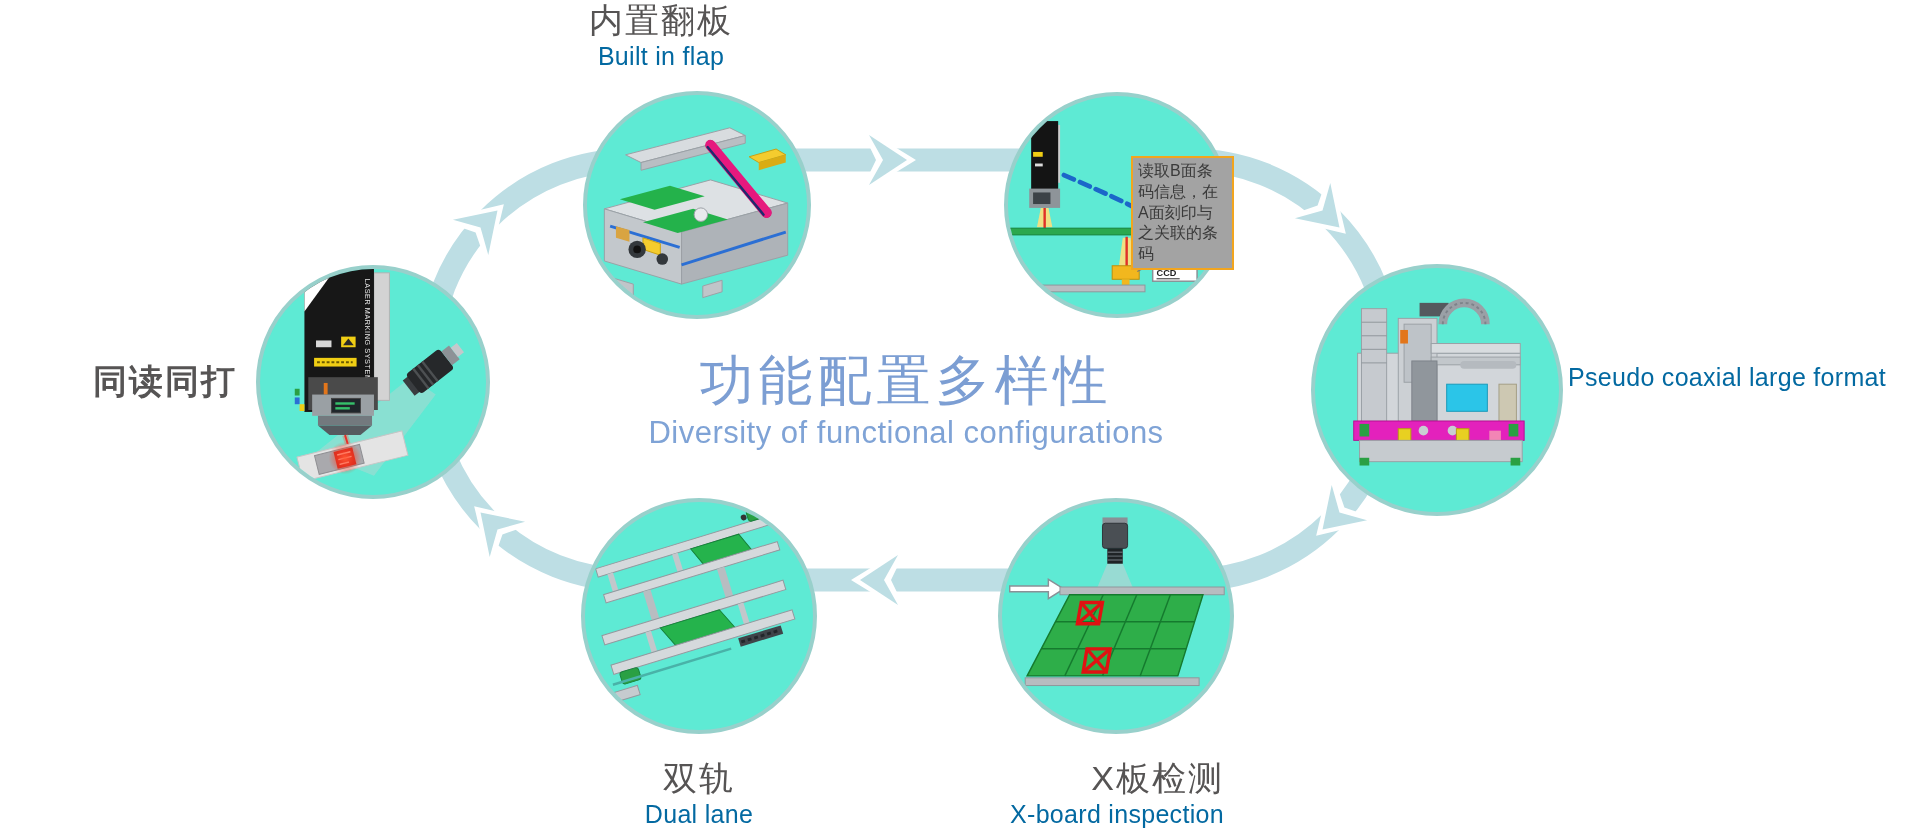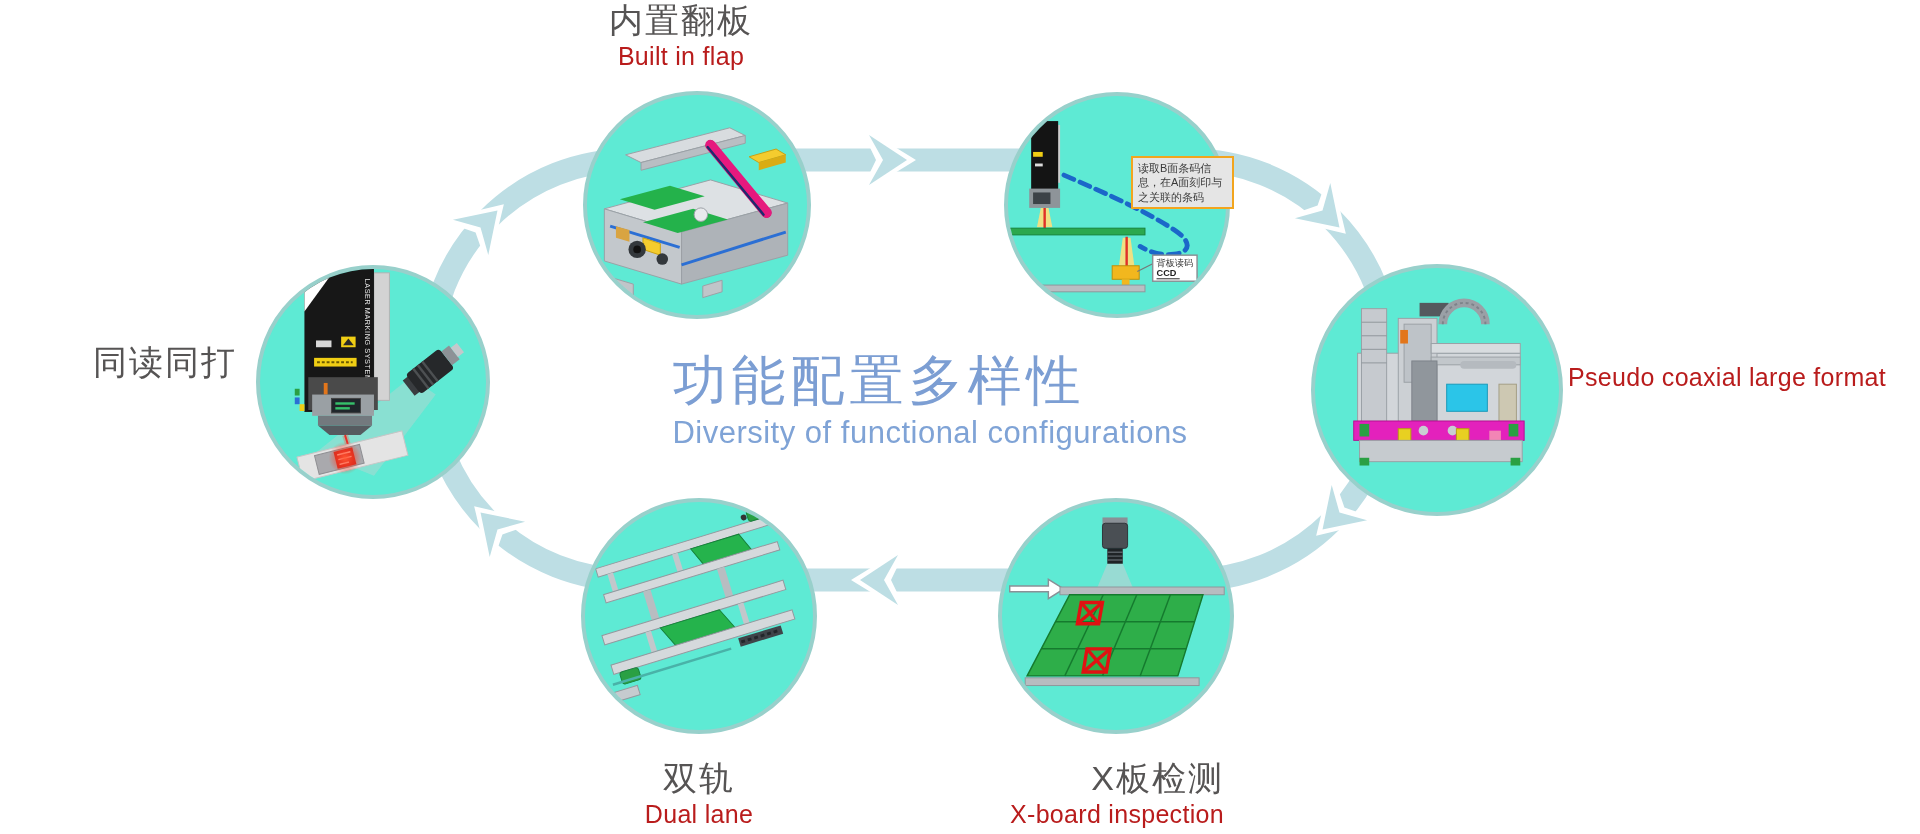--- a/index.html
+++ b/index.html
@@ -8,32 +8,32 @@
   
   .ring-svg{position:absolute;left:0;top:0;z-index:1;}
   
   .circle{position:absolute;background:#5eead4;border:4px solid #98D0CB;border-radius:50%;
           overflow:hidden;box-sizing:border-box;z-index:2;}
   .circle svg{display:block;width:100%;height:100%;}
   
   .node-label{position:absolute;z-index:4;color:#565454;text-align:center;}
   .node-label.centered{transform:translateX(-50%);}
   .node-label .zh{font-size:34px;letter-spacing:2px;line-height:1.08;white-space:nowrap;}
-  .node-label .en{font-size:25px;color:#b91c1c;letter-spacing:.3px;line-height:1.12;margin-top:3px;white-space:nowrap;}
+  .node-label .en{font-size:25px;color:#0369a1;letter-spacing:.3px;line-height:1.12;margin-top:3px;white-space:nowrap;}
   .node-label.align-right{text-align:right;}
   .node-label.align-left{text-align:left;}
   
   .center-title{position:absolute;left:906px;top:352px;transform:translateX(-50%);
-                z-index:4;margin-left:24px;}
+                text-align:center;z-index:4;}
   .center-title .zh{font-size:54px;letter-spacing:5px;color:#7C9ED3;line-height:1.05;white-space:nowrap;}
   .center-title .en{font-size:31px;color:#7FA3D6;margin-top:6px;letter-spacing:.5px;white-space:nowrap;}
   
   .note-box{position:absolute;left:1131px;top:156px;width:103px;box-sizing:border-box;
-            background:#e5e5e5;border:2px solid #F2A51E;padding:3px 5px;
-            font-size:11px;line-height:1.3;color:#3a3a3a;z-index:5;}
+            background:#a3a3a3;border:2px solid #F2A51E;padding:3px 5px;
+            font-size:16px;line-height:1.3;color:#3a3a3a;z-index:5;}
 </style>
 </head>
 <body>
 
 <div class="canvas">
 
   <svg class="ring-svg" width="1920" height="834" viewBox="0 0 1920 834">
     <rect x="430" y="160" width="960" height="420" rx="200" ry="200" fill="none" stroke="#BDDEE4" stroke-width="23"></rect>
     <g transform="translate(489,219) rotate(-45)">
       <polygon points="-36,-35 21,0 -36,35 -19,0" fill="#ffffff"></polygon>
@@ -300,33 +300,33 @@
         <line x1="152" y1="156.5" x2="194" y2="156.5" stroke="#22262a" stroke-width="3" stroke-dasharray="4 3"></line>
         <rect x="2" y="168" width="34" height="10" fill="#c6cbcf" stroke="#93999e"></rect>
       </g>
     </svg>
   </div>
 
   <div class="note-box">
     <span>读取B面条码信息，在A面刻印与之关联的条码</span>
   </div>
 
-  <div class="node-label centered" style="left:681px;top:2px;">
+  <div class="node-label centered" style="left:661px;top:2px;">
     <div class="zh">内置翻板</div>
     <div class="en">Built in flap</div>
   </div>
 
   <div class="node-label centered" style="left:1121px;top:2px;">
   </div>
 
   <div class="node-label align-left" style="left:1568px;top:360px;">
     <div class="en">Pseudo coaxial large format</div>
   </div>
 
-  <div class="node-label align-right" style="left:2px;top:344px;width:235px;">
+  <div class="node-label align-right" style="left:2px;top:363px;width:235px;font-weight:bold;">
     <div class="zh">同读同打</div>
   </div>
 
   <div class="node-label centered" style="left:699px;top:760px;">
     <div class="zh">双轨</div>
     <div class="en">Dual lane</div>
   </div>
 
   <div class="node-label centered" style="left:1117px;top:760px;text-align:right;">
     <div class="zh">X板检测</div>

